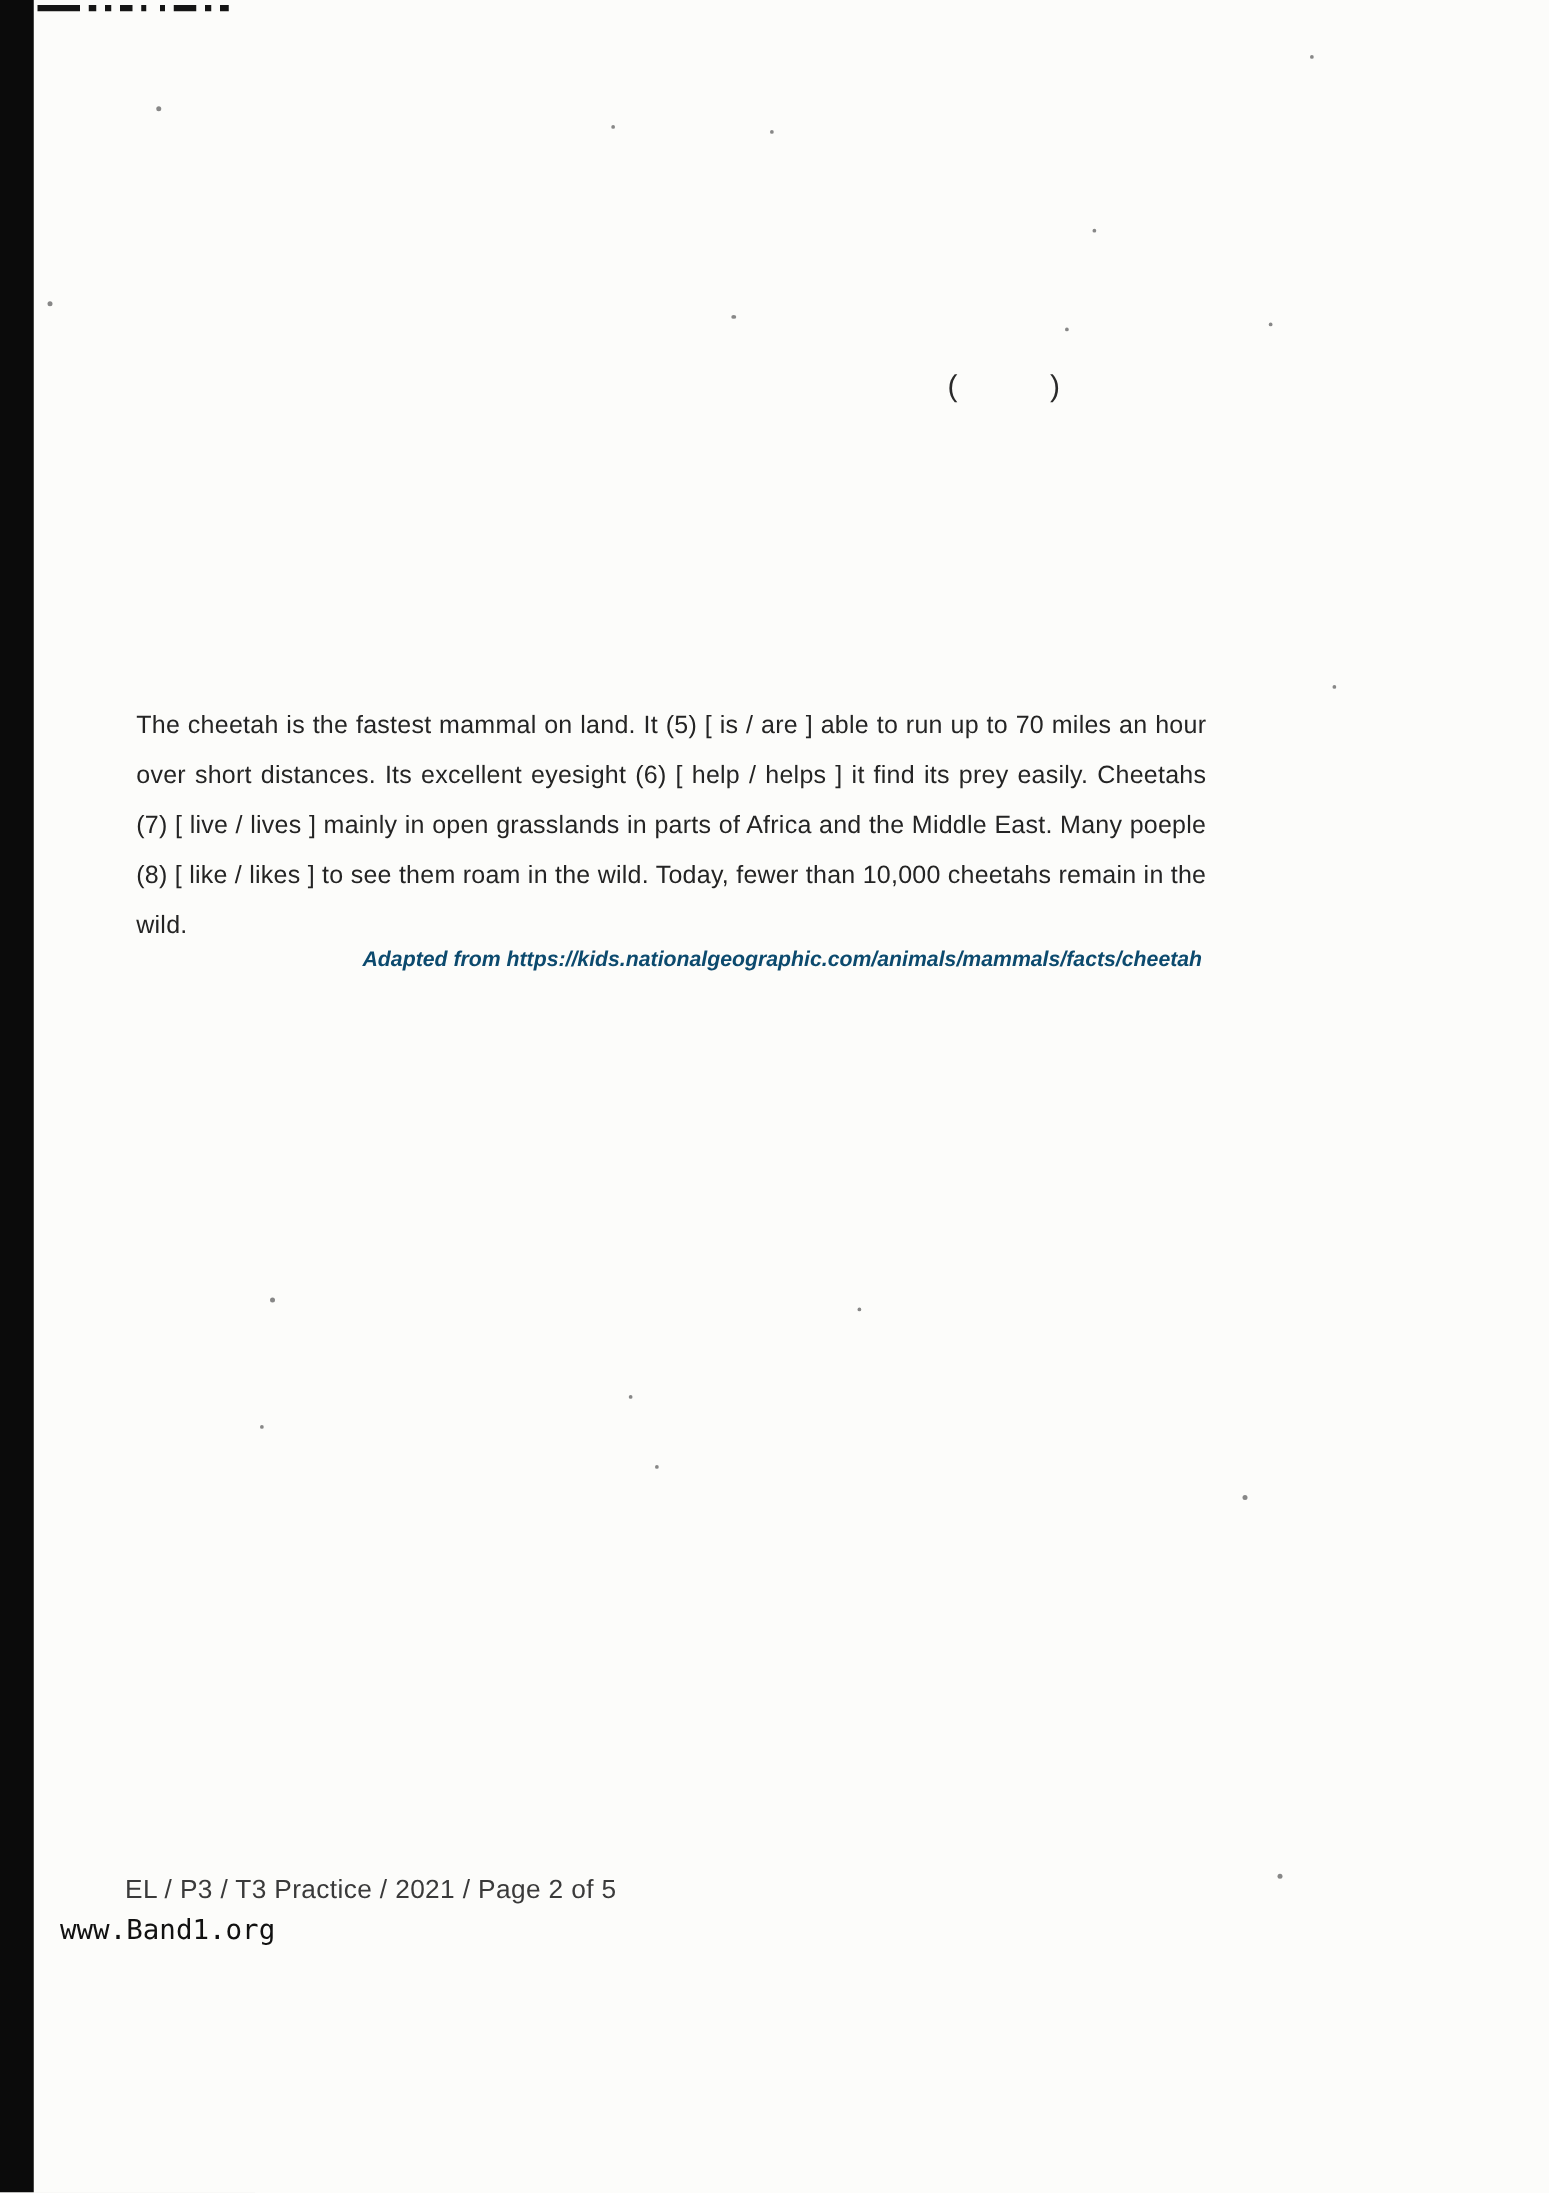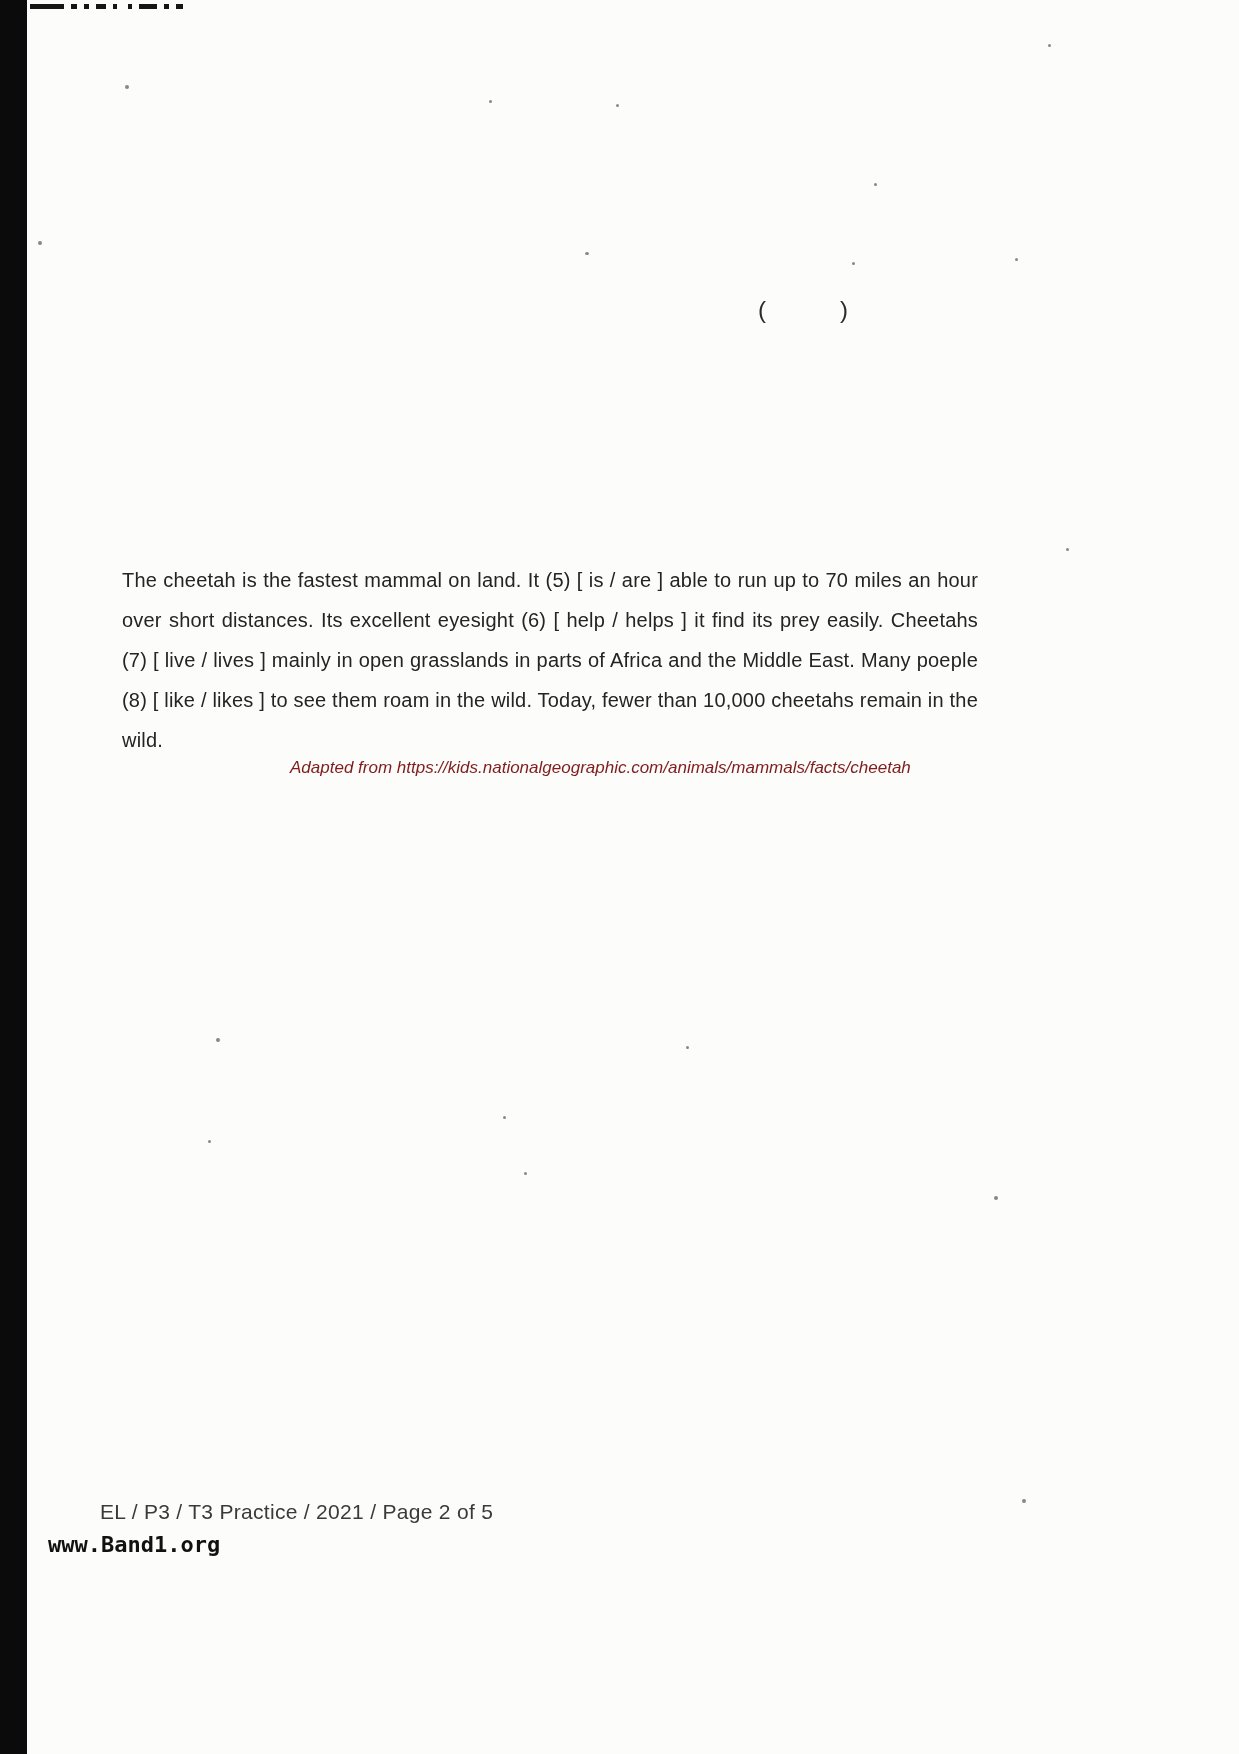--- a/index.html
+++ b/index.html
@@ -44,38 +44,38 @@
 
   
   .instruction{
     position:absolute;left:110px;top:474px;width:868px;
     font-size:20px;font-weight:bold;color:#1f1f1f;
     line-height:30px;text-align:justify;letter-spacing:.2px;
   }
 
   
   .passage{
-    position:absolute;left:122px;top:560px;width:856px;
+    position:absolute;left:109px;top:560px;width:856px;
     font-size:20px;color:#242424;line-height:40px;
     text-align:justify;letter-spacing:.2px;
   }
   .attribution{
     position:absolute;left:290px;top:758px;width:680px;
-    font-size:17px;font-style:italic;font-weight:normal;color:#7f1d1d;
+    font-size:17px;font-style:italic;font-weight:bold;color:#0c4a6e;
   }
 
   
   .footer{
     position:absolute;left:100px;top:1500px;
     font-size:21px;color:#3a3a3a;letter-spacing:.3px;
   }
   .sitemark{
     position:absolute;left:48px;top:1532px;
     font-family:"DejaVu Sans Mono", monospace;
-    font-size:22px;color:#111;font-weight:bold;
+    font-size:22px;color:#111;
   }
 
   
   .speck{position:absolute;background:#555;border-radius:50%;opacity:.7;}
 </style>
 </head>
 <body>
 
 <div class="page">
 

